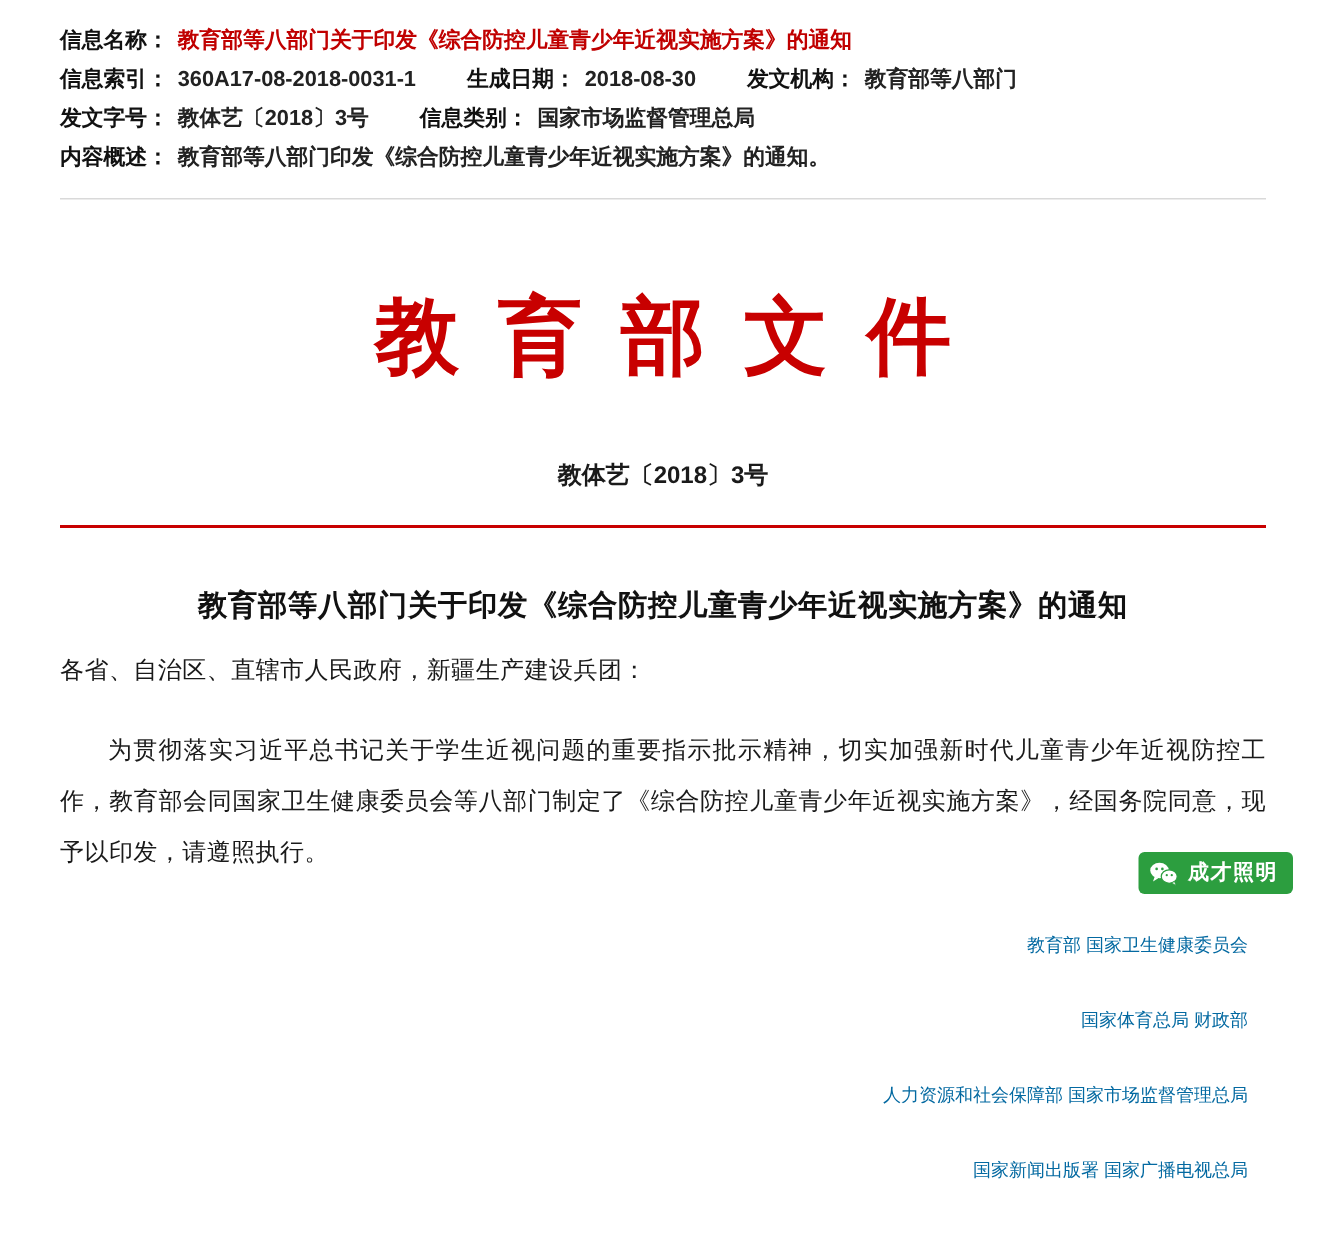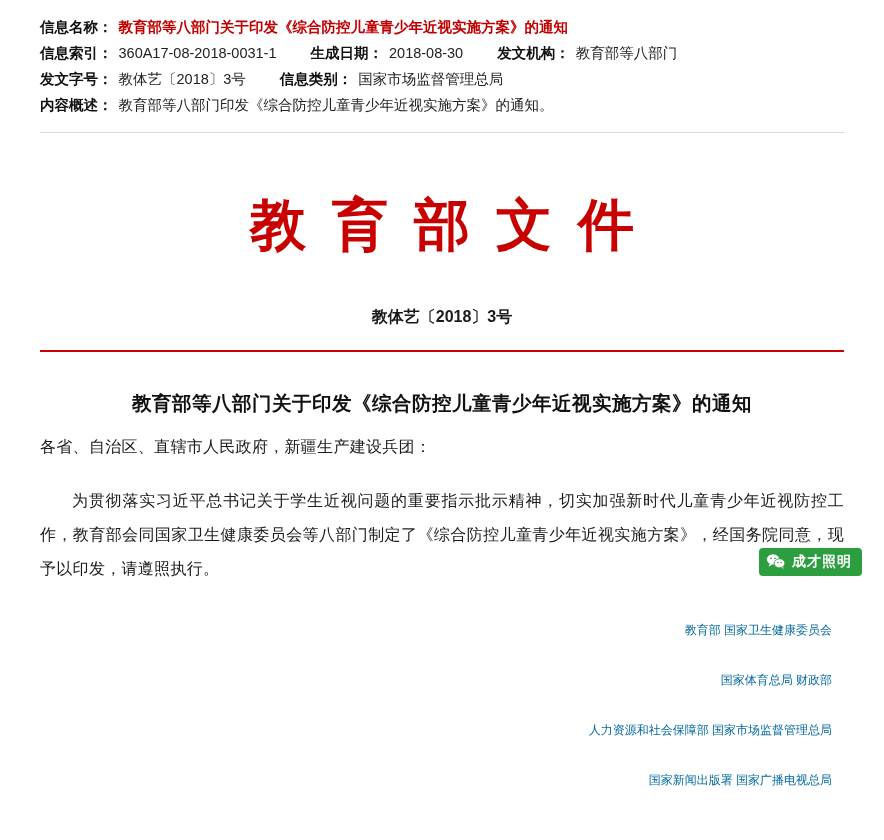--- a/index.html
+++ b/index.html
@@ -35,21 +35,21 @@
     align-items: baseline;
     white-space: nowrap;
   }
   .meta-label {
     font-weight: bold;
     color: #111;
     flex: 0 0 auto;
     margin-right: 6px;
   }
   .meta-value {
-    font-weight: normal;
+    font-weight: bold;
     color: #222;
   }
   .meta-value.red {
     color: #c00000;
     font-weight: bold;
   }
   .meta-row .meta-label.second {
     margin-left: 34px;
   }
   .meta-desc .meta-value {
@@ -123,23 +123,23 @@
   }
   .sig-line {
     margin-top: 38px;
     padding-right: 12px;
   }
 
   
   .follow-badge {
     position: absolute;
     right: 22px;
-    bottom: 40px;
+    bottom: 20px;
     display: flex;
-    align-items: flex-start;
+    align-items: flex-end;
     background: #2c9e3f;
     border-radius: 4px;
     padding: 5px 10px 5px 7px;
     color: #ffffff;
   }
   .wechat-icon {
     width: 20px;
     height: 17px;
     margin-right: 6px;
     display: block;

